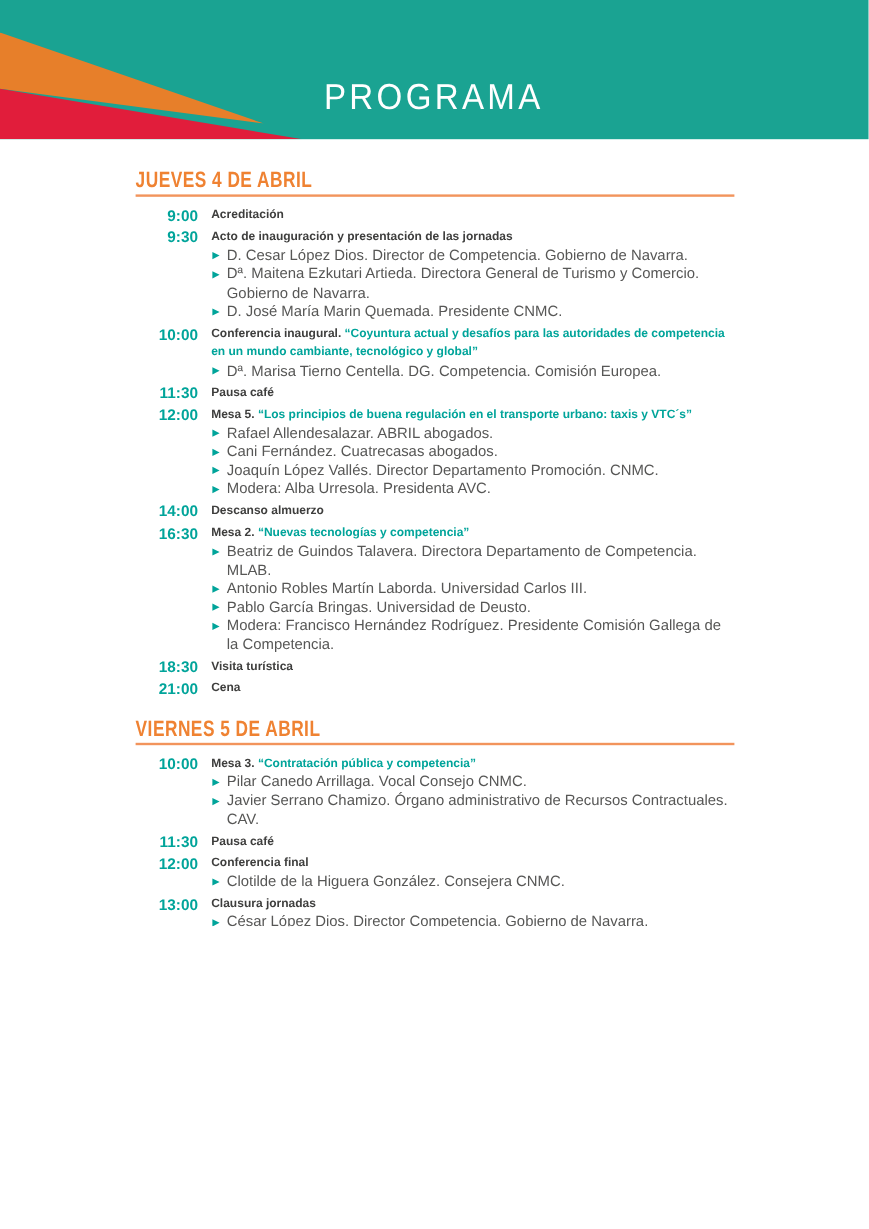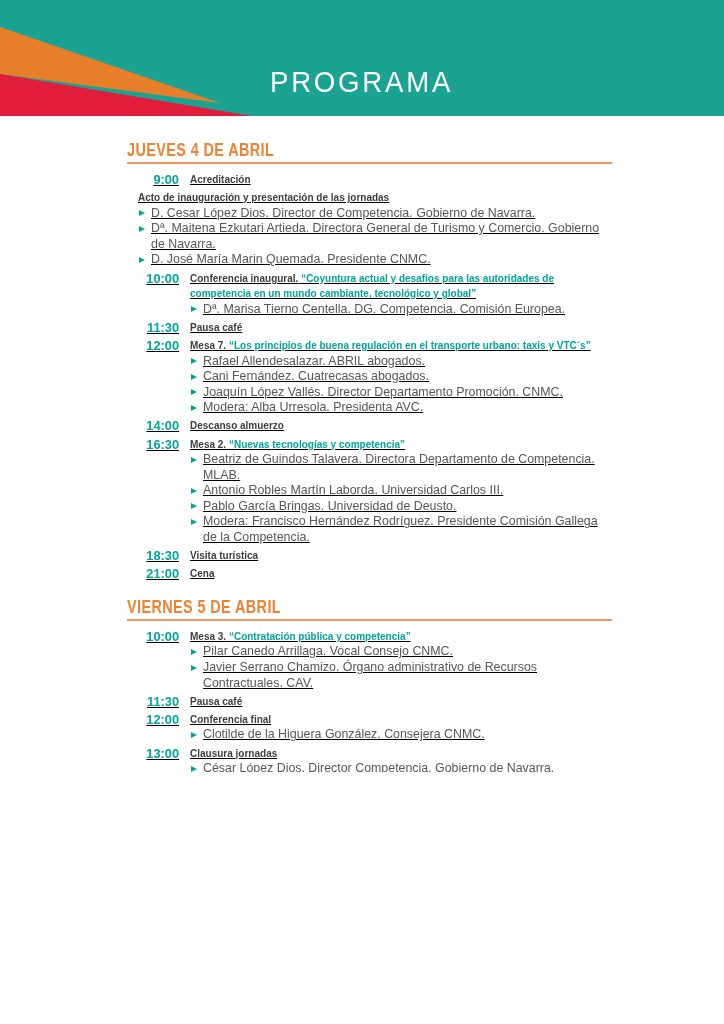--- a/index.html
+++ b/index.html
@@ -10,27 +10,27 @@
   .banner{position:absolute;top:0;left:0;width:724px;height:116px;background:var(--teal,#1AA392);}
   .tri{position:absolute;top:0;left:0;width:300px;height:116px;}
   .tri-orange{background:var(--banner_orange,#E77F2A);clip-path:polygon(0 27px,0 74px,220px 103px);}
   .tri-red{background:var(--banner_red,#E11D3B);clip-path:polygon(0 74px,0 116px,252px 116px);}
   .banner h1{position:absolute;top:66px;left:0;right:0;margin:0;text-align:center;color:#fff;
     font-size:30px;font-weight:300;line-height:32px;}
   .banner h1 span{display:inline-block;transform:scaleX(.92);transform-origin:center;letter-spacing:3px;}
 
   
   .schedule{position:absolute;top:116px;left:110px;width:502px;padding-top:24px;}
-  .day{margin:0 0 0 17px;}
+  .day{margin:0 0 0 3px;}
   .day + .day{margin-top:15px;}
   .day-title{margin:0;padding:0 0 2px 0;border-bottom:2px solid var(--rule_orange,#F2945C);
     color:var(--heading_orange,#EF8232);font-size:18.5px;line-height:20px;font-weight:bold;}
   .day-title .condensed{display:inline-block;transform:scaleX(.78);transform-origin:0 50%;letter-spacing:.5px;}
   .day-body{padding-top:8px;}
-  .item{display:flex;margin-bottom:2.5px;text-decoration:underline;}
+  .item{display:flex;margin-bottom:2.5px;}
   .time{flex:0 0 52px;text-align:right;color:var(--accent_teal,#00A49A);font-weight:bold;
     font-size:12.8px;line-height:15.6px;}
   .content{flex:1;margin-left:11px;}
   .line{margin:0;font-size:10px;line-height:15.6px;}
   .title{font-weight:bold;color:var(--title_dark,#3E3E3D);}
   .subtitle{font-weight:bold;color:var(--accent_teal,#00A49A);}
   .bullets{list-style:none;margin:0;padding:0 0 0 1px;}
   .bullets li{display:flex;font-size:12.4px;line-height:15.6px;color:var(--body_gray,#575756);}
   .arrow{flex:0 0 auto;width:0;height:0;margin:4.5px 6px 0 0;
     border-top:3.5px solid transparent;border-bottom:3.5px solid transparent;
@@ -82,20 +82,21 @@
       <section class="day">
         <h2 class="day-title"><span class="condensed">JUEVES 4 DE ABRIL</span></h2>
         <div class="day-body">
           <div class="item">
             <div class="time">9:00</div>
             <div class="content">
               <p class="line"><span class="title">Acreditación</span></p>
             </div>
           </div>
           <div class="item">
+            <div class="time">9:30</div>
             <div class="content">
               <p class="line"><span class="title">Acto de inauguración y presentación de las jornadas</span></p>
               <ul class="bullets">
                 <li>
                   <i class="arrow"></i>
                   <span>D. Cesar López Dios. Director de Competencia. Gobierno de Navarra.</span>
                 </li>
                 <li>
                   <i class="arrow"></i>
                   <span>Dª. Maitena Ezkutari Artieda. Directora General de Turismo y Comercio. Gobierno de Navarra.</span>
@@ -121,21 +122,21 @@
           </div>
           <div class="item">
             <div class="time">11:30</div>
             <div class="content">
               <p class="line"><span class="title">Pausa café</span></p>
             </div>
           </div>
           <div class="item">
             <div class="time">12:00</div>
             <div class="content">
-              <p class="line"><span class="title">Mesa 7.</span> <span class="subtitle">“Los principios de buena regulación en el transporte urbano: taxis y VTC´s”</span></p>
+              <p class="line"><span class="title">Mesa 5.</span> <span class="subtitle">“Los principios de buena regulación en el transporte urbano: taxis y VTC´s”</span></p>
               <ul class="bullets">
                 <li>
                   <i class="arrow"></i>
                   <span>Rafael Allendesalazar. ABRIL abogados.</span>
                 </li>
                 <li>
                   <i class="arrow"></i>
                   <span>Cani Fernández. Cuatrecasas abogados.</span>
                 </li>
                 <li>

